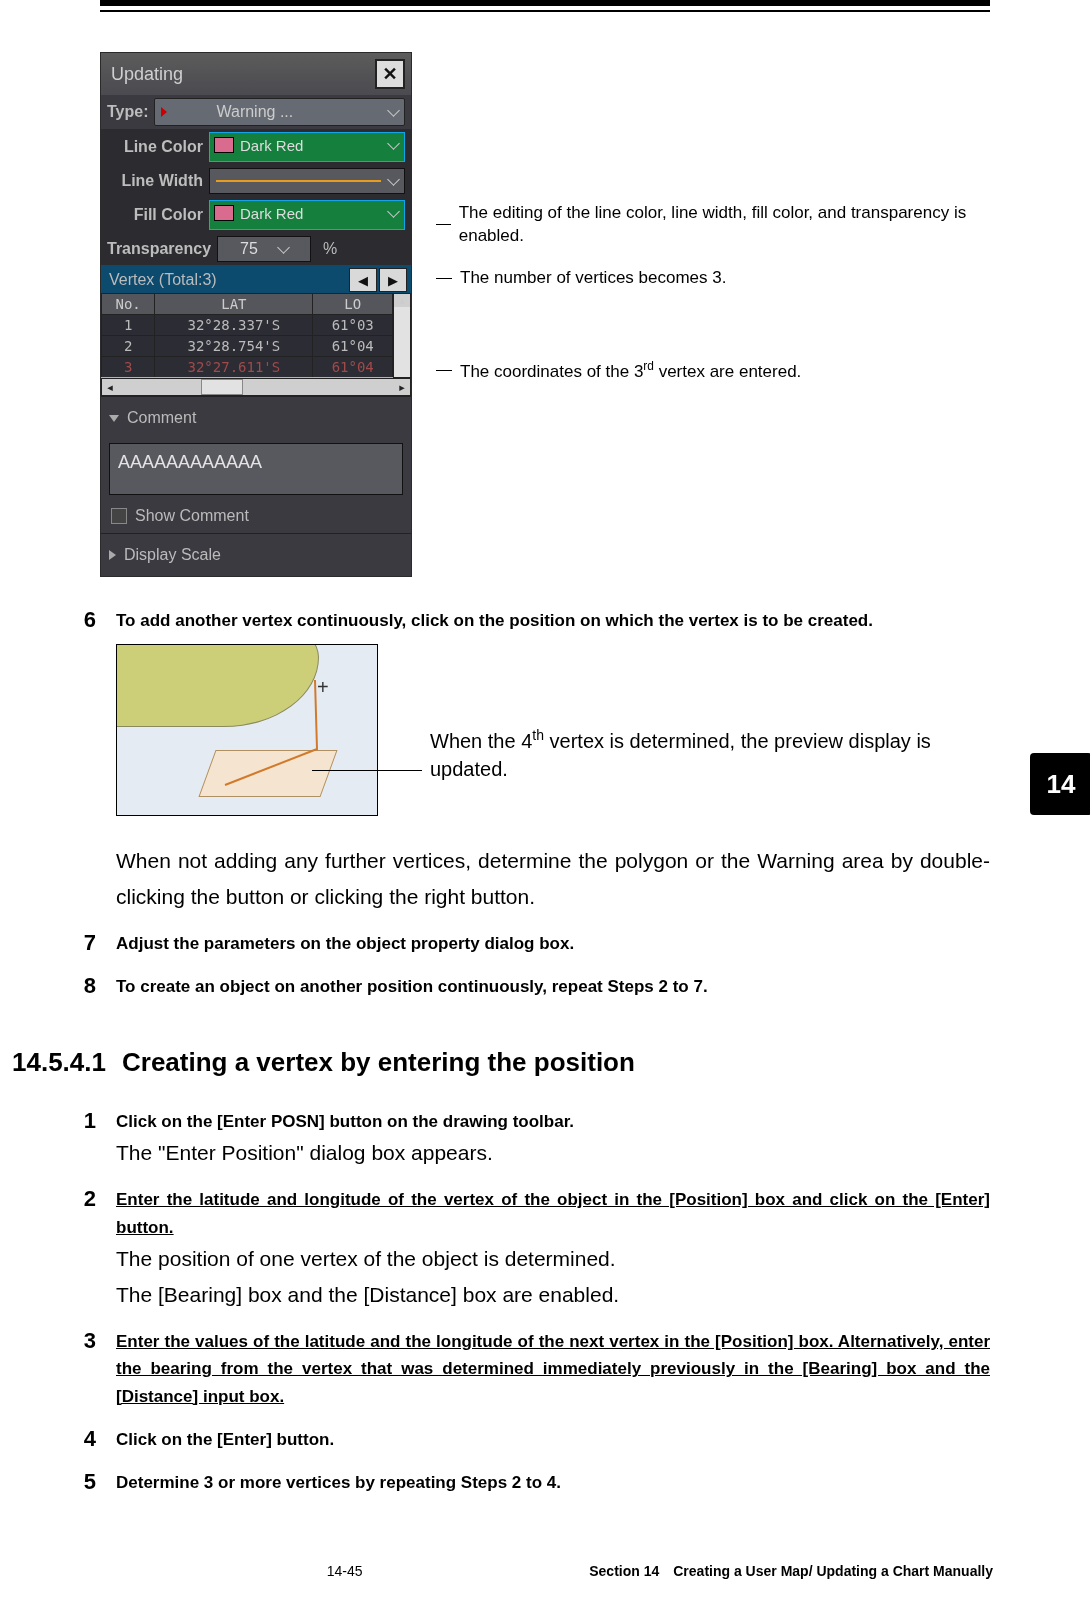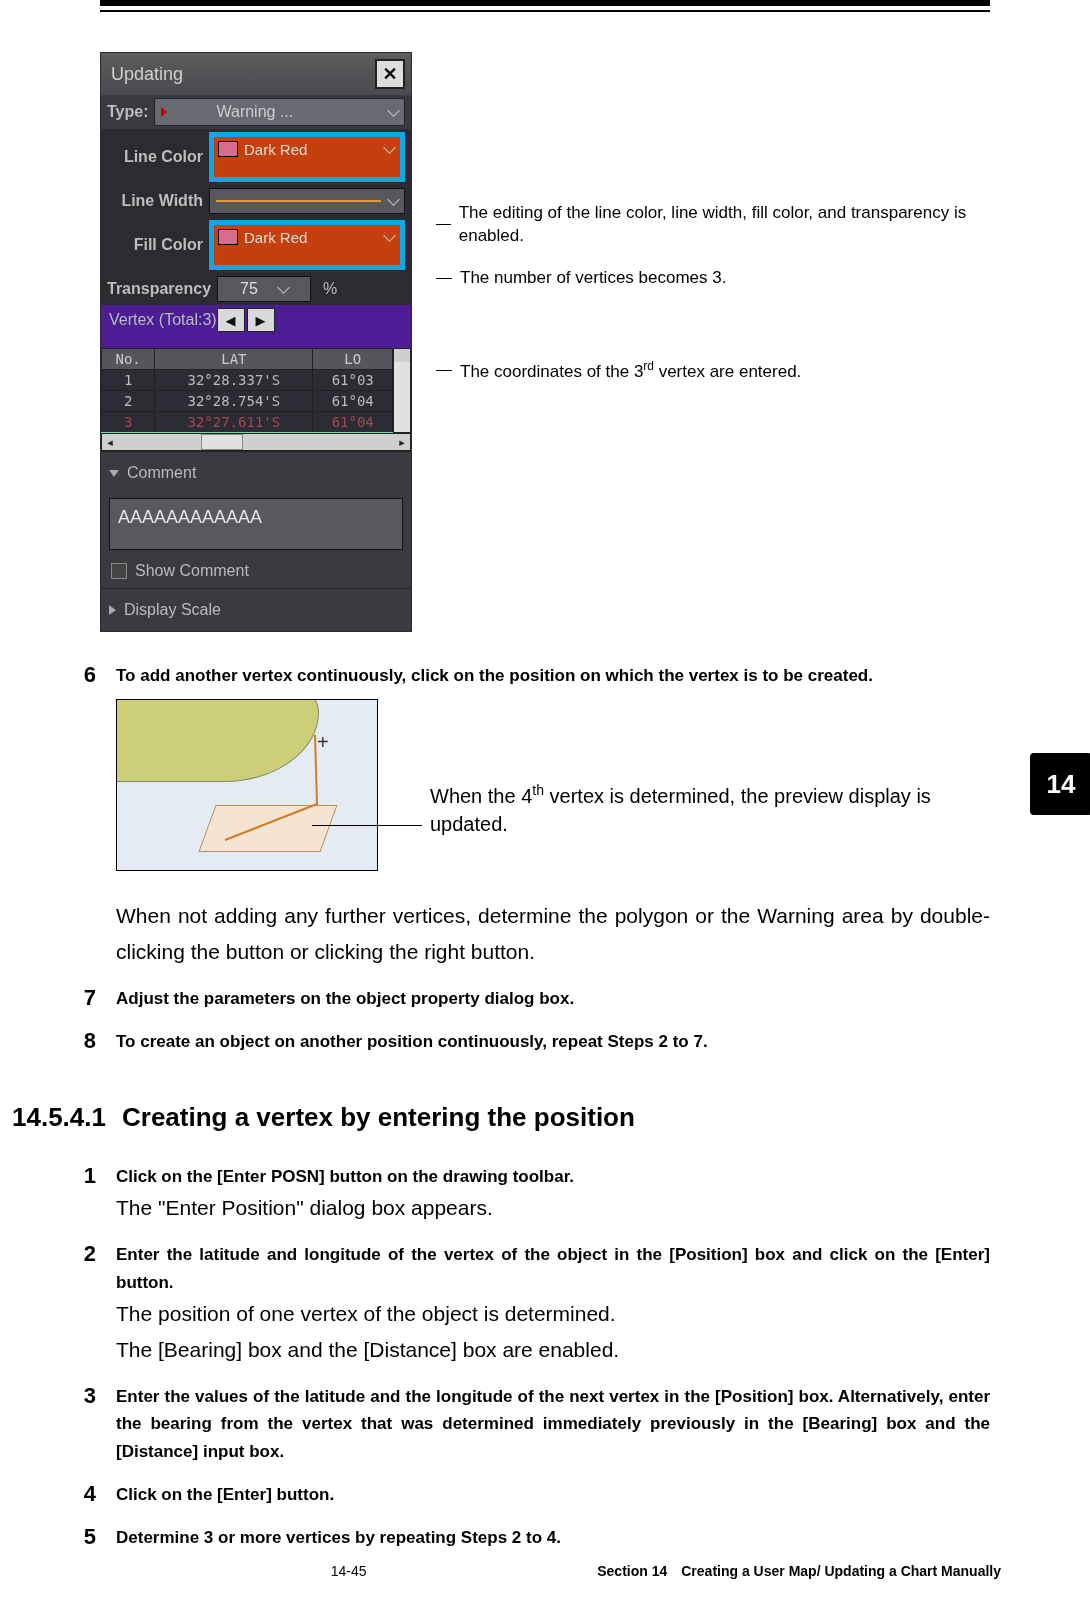--- a/index.html
+++ b/index.html
@@ -103,26 +103,26 @@
     border-bottom: 1px solid #ccc;
     transform: rotate(45deg);
     margin-bottom: 3px;
   }
   .prop-dark {
     background: #2b2b30;
   }
   .color-box {
     flex: 1;
     height: 24px;
-    background: #c2410c;
-    border: 5px solid #0ea5e9;
+    background: #15803d;
+    border: 1px solid #0ea5e9;
     display: flex;
     align-items: center;
     justify-content: space-between;
-    padding: 0 6px 16px 4px;
+    padding: 0 6px 4px 4px;
     color: #ddd;
     font-size: 15px;
   }
   .swatch {
     width: 18px; height: 14px;
     background: #d86b8e;
     border: 1px solid #000;
     margin-right: 6px;
   }
   .line-preview {
@@ -152,22 +152,23 @@
     padding: 0 22px;
     text-align: center;
   }
   .pct {
     color: #bbb;
     padding: 0 6px;
   }
   .vertex-head {
     display: flex;
     align-items: center;
-    background: #4c1d95;
-    padding: 3px 4px 16px 8px;
+    justify-content: space-between;
+    background: #0c4a6e;
+    padding: 3px 4px 1px 8px;
     color: #bbb;
   }
   .arrow-btn {
     width: 26px; height: 22px;
     background: #d9d9d9;
     border: 1px solid #222;
     display: flex;
     align-items: center;
     justify-content: center;
     font-size: 13px;
@@ -314,20 +315,21 @@
   .step .txt {
     flex: 1;
     font-size: 17px;
     line-height: 1.6;
   }
   .bold {
     font-weight: bold;
   }
   .just {
     text-align: justify;
+    text-decoration: underline;
   }
   .map {
     width: 260px;
     height: 170px;
     border: 1px solid #000;
     background: #e5ebf3;
     position: relative;
     overflow: hidden;
     margin: 10px 0;
   }
@@ -391,21 +393,21 @@
     font-weight: bold;
     display: flex;
     align-items: center;
     justify-content: center;
     border-radius: 4px;
   }
   .footer {
     position: absolute;
     bottom: 40px;
     left: 100px;
-    right: 89px;
+    right: 97px;
     display: flex;
     justify-content: space-between;
     font-size: 14px;
   }
   .footer .left {
     flex: 1;
     text-align: center;
   }
   .footer .right {
     font-weight: bold;

